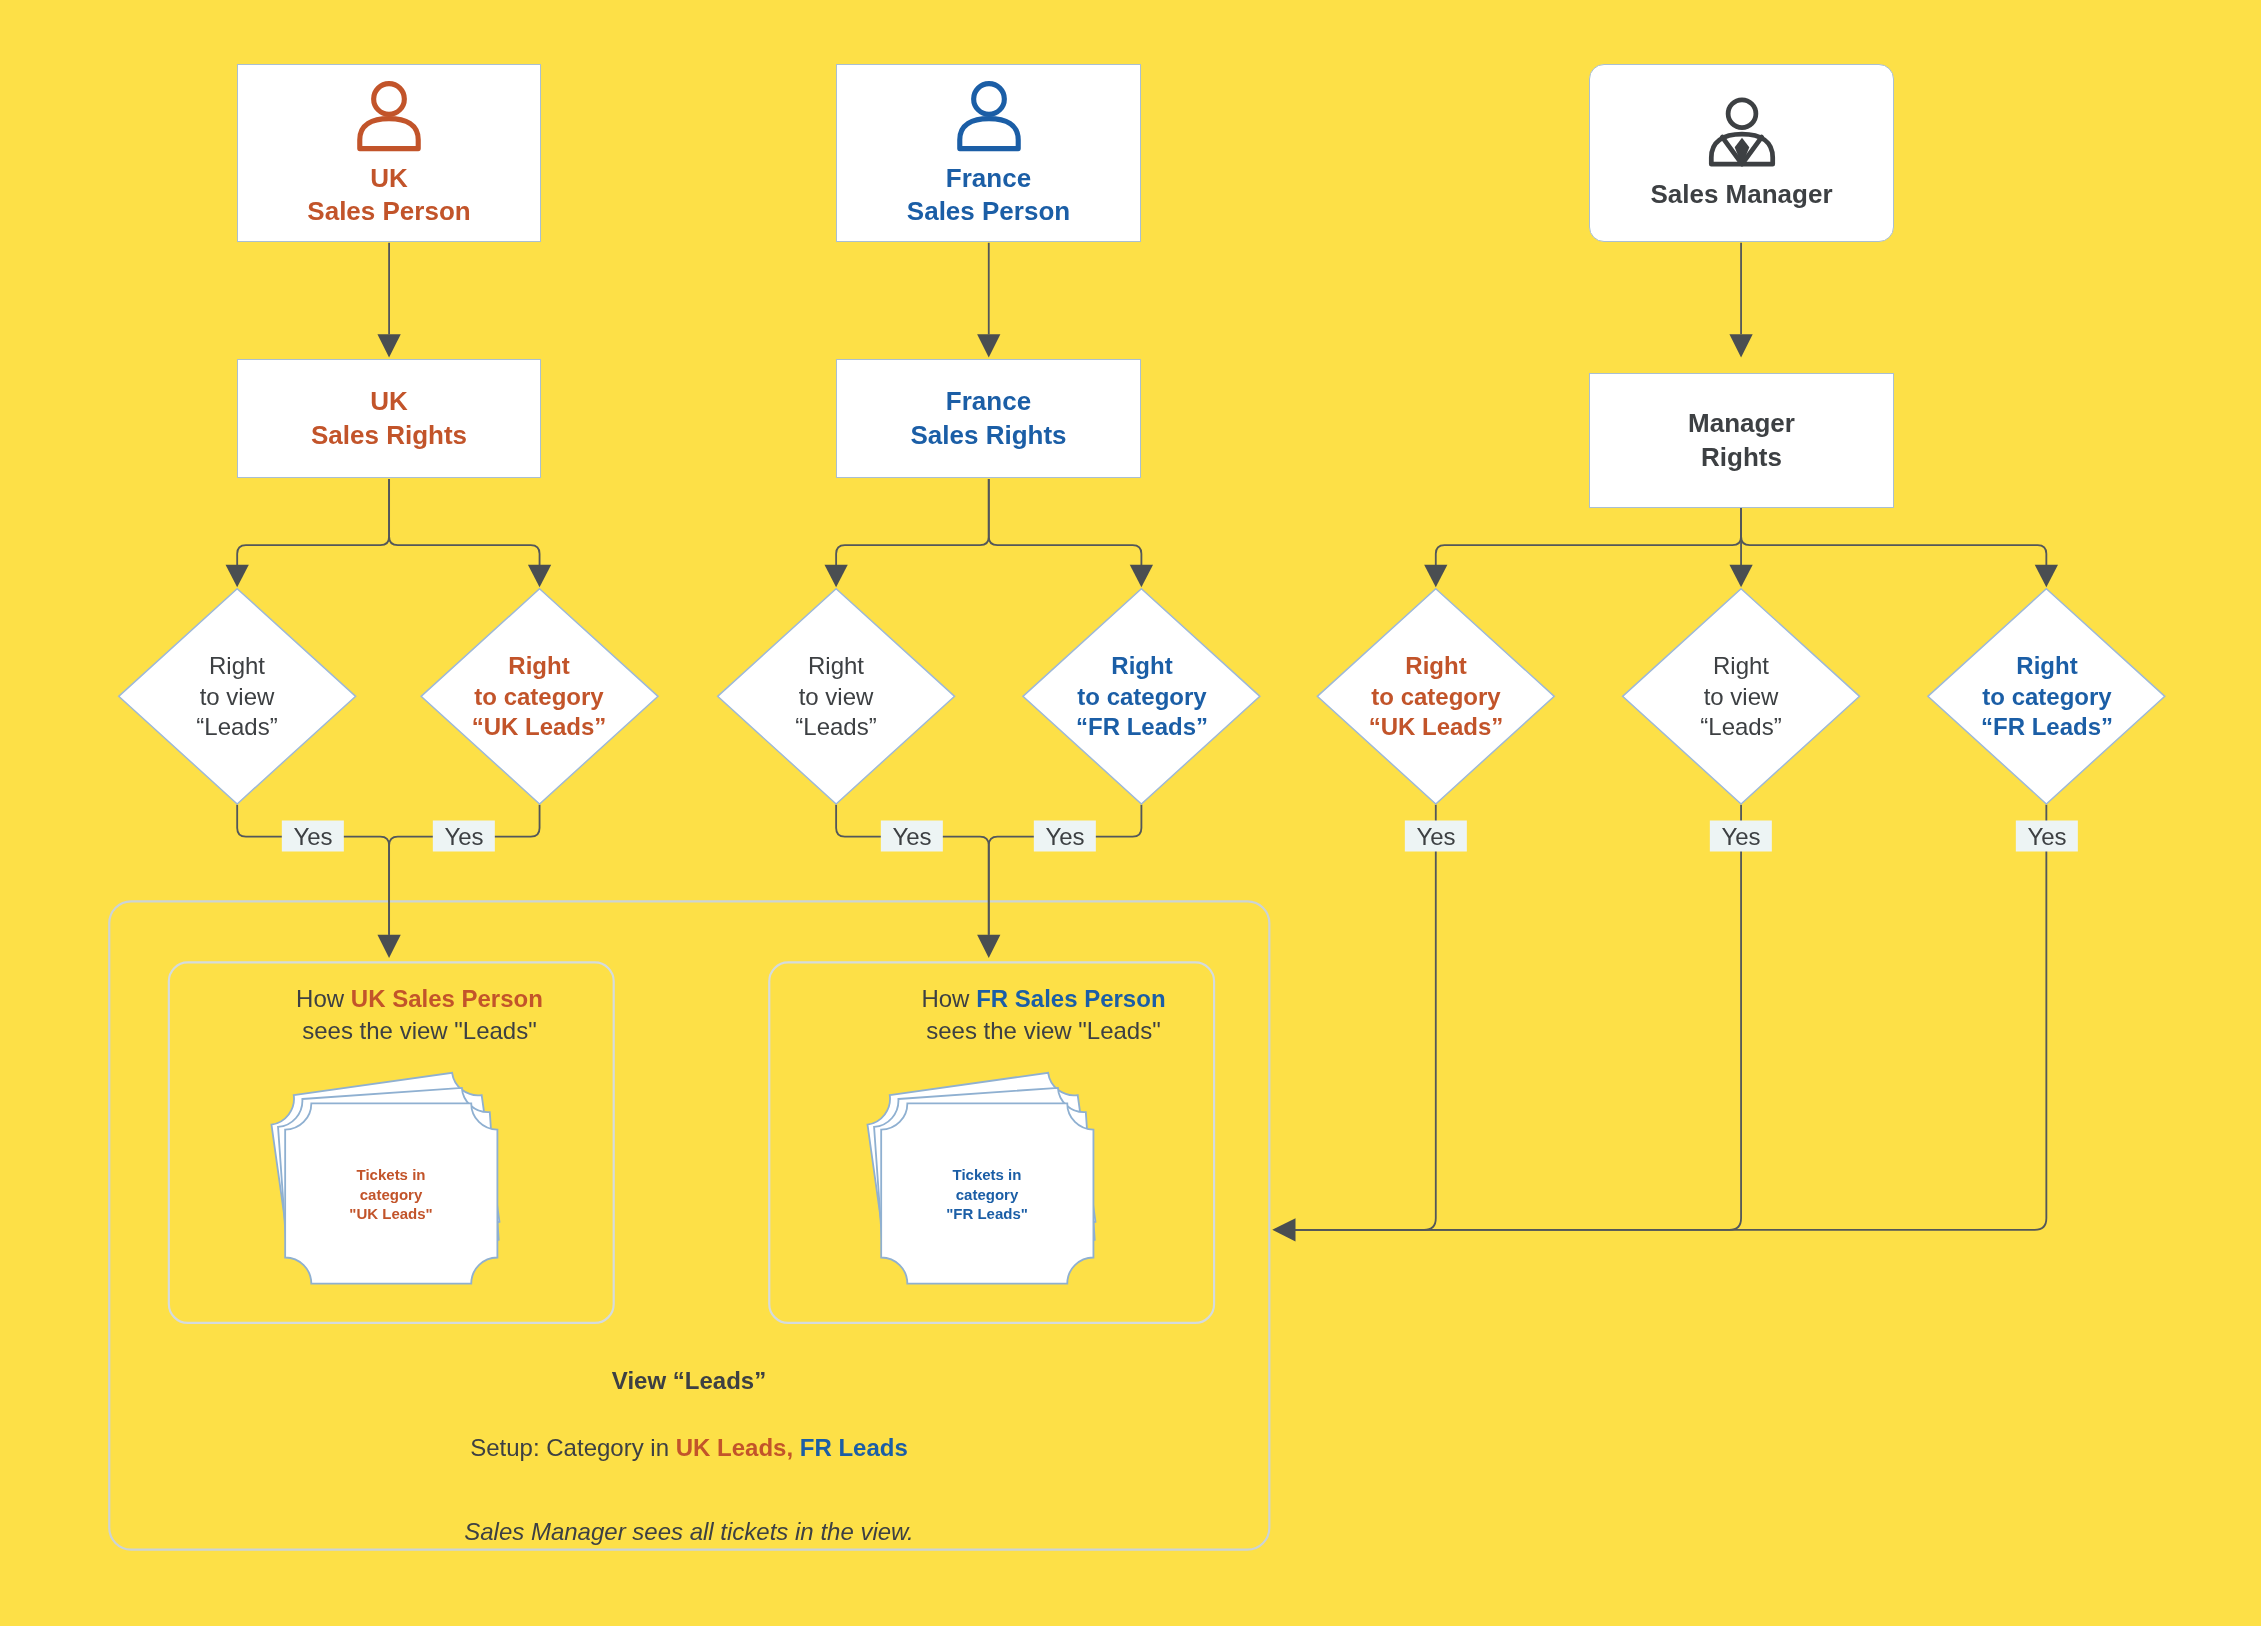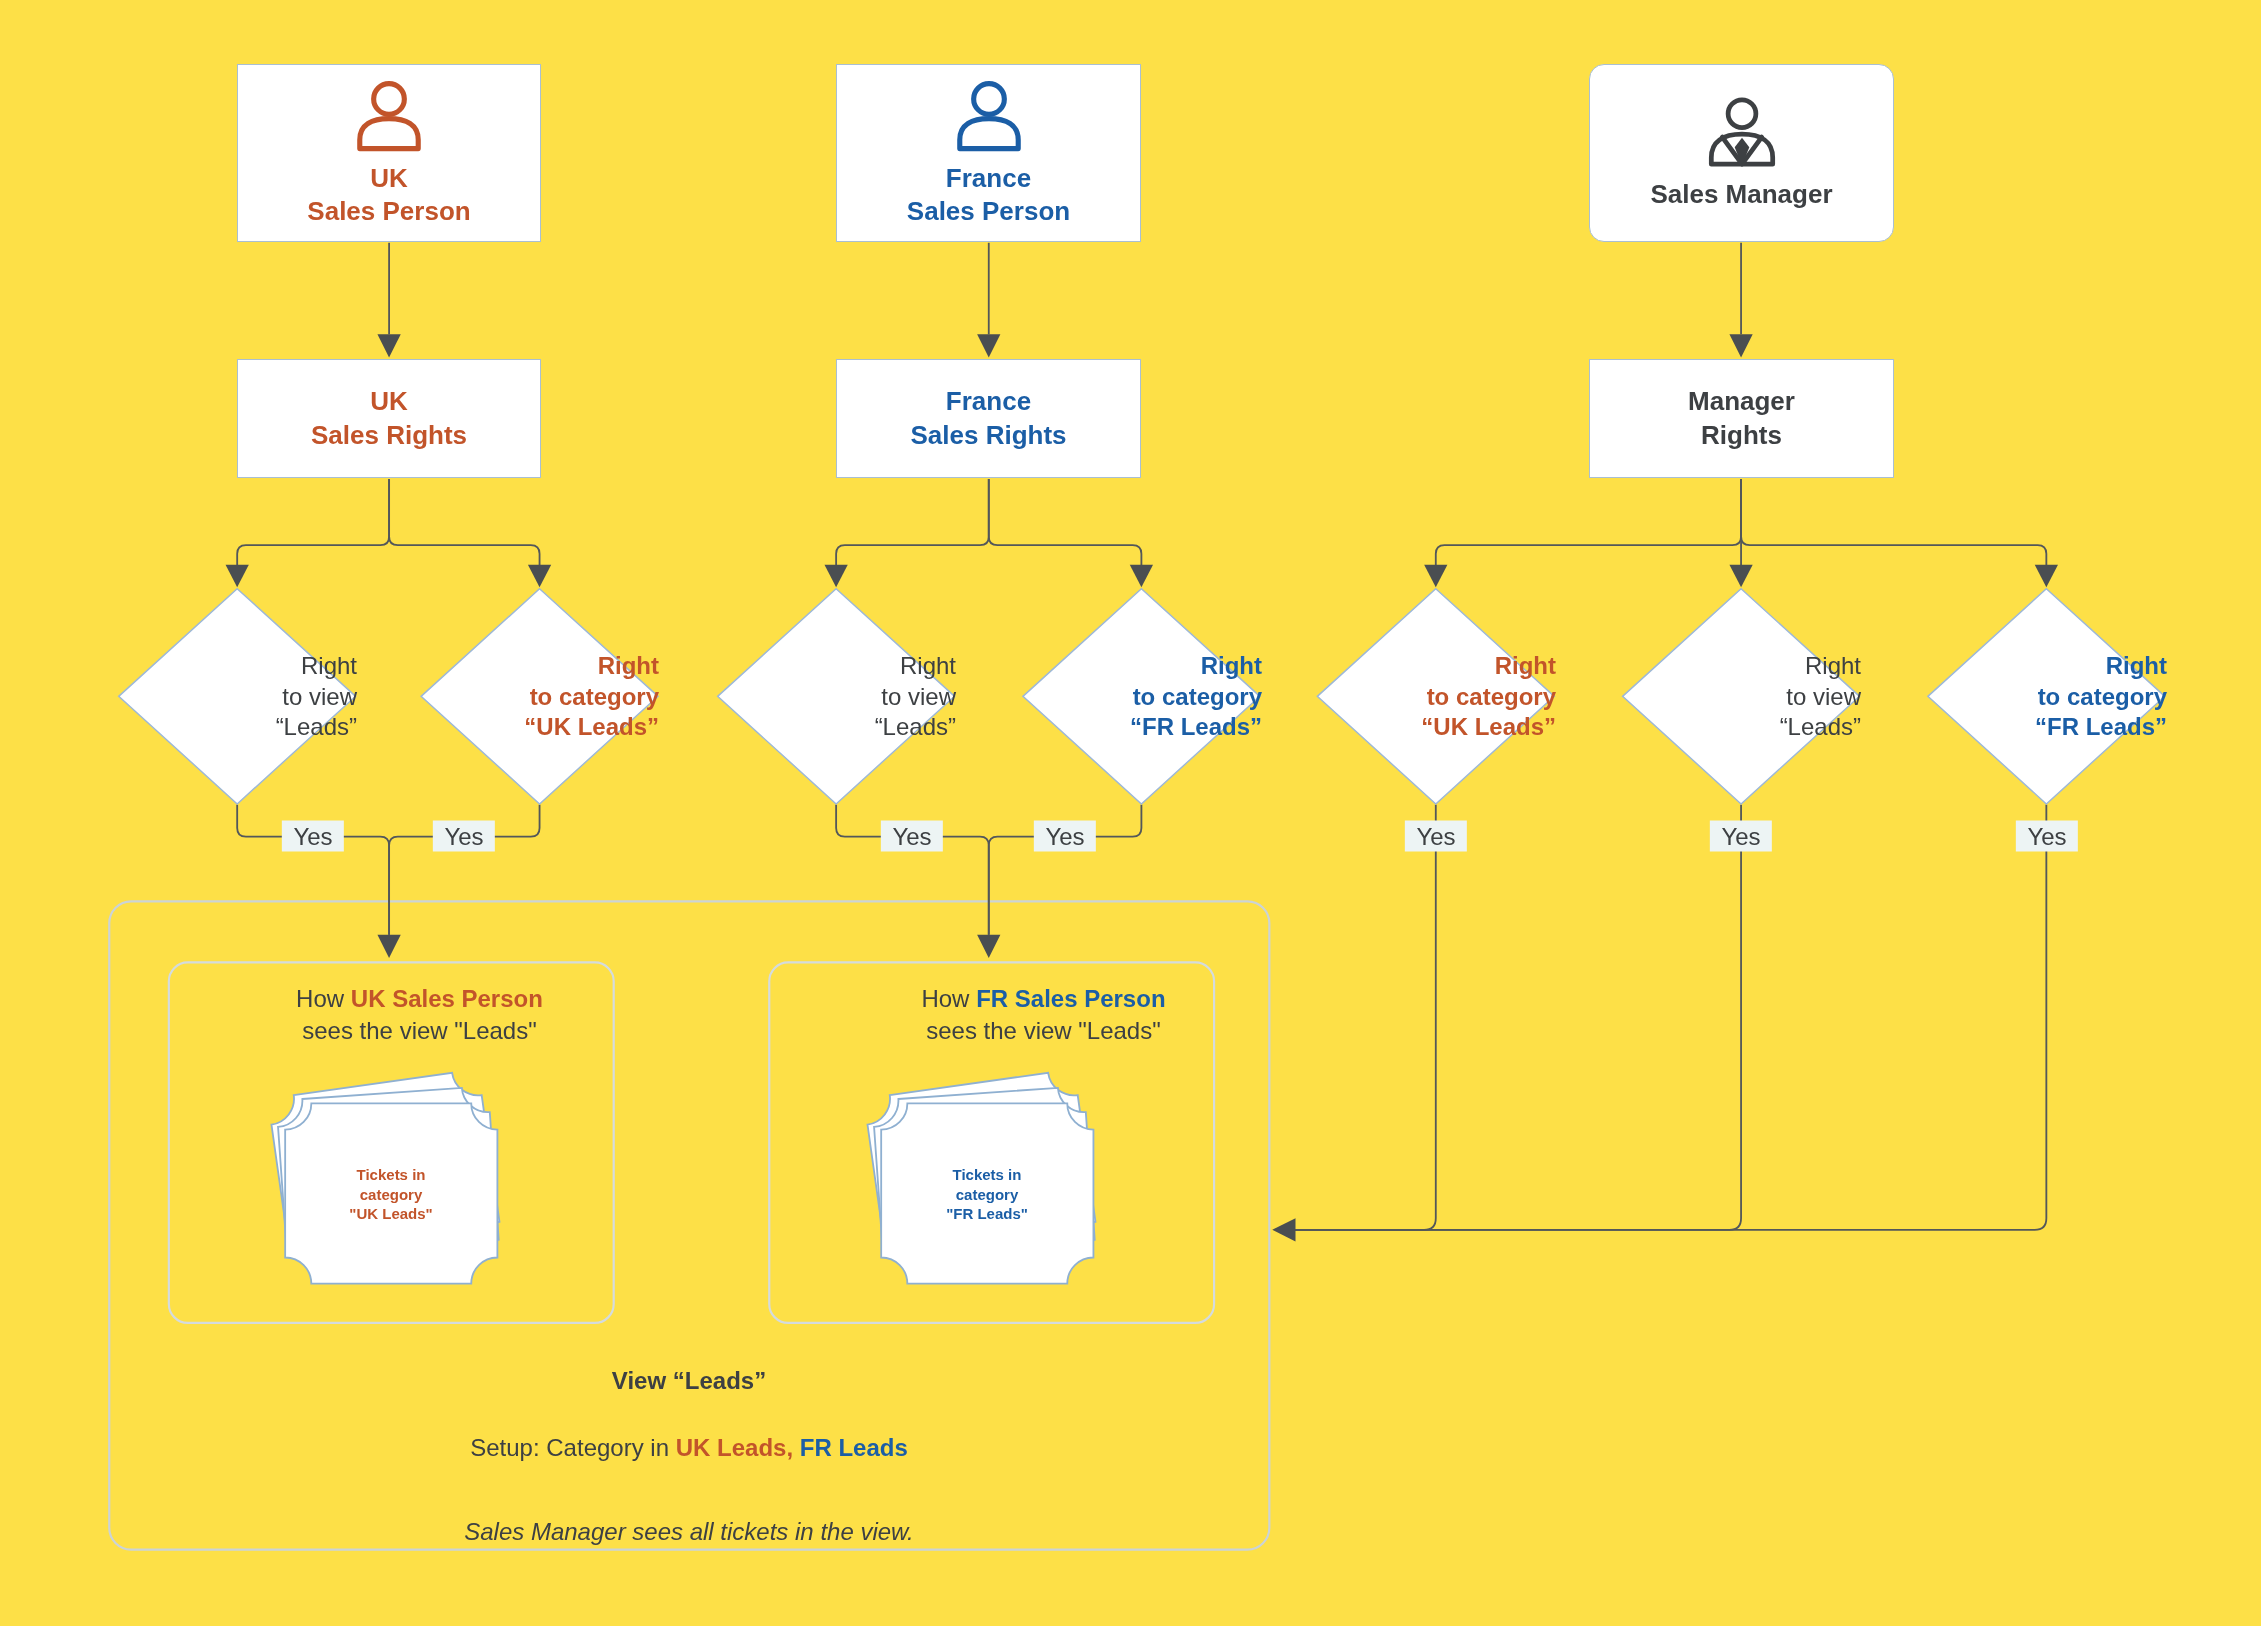--- a/index.html
+++ b/index.html
@@ -15,24 +15,24 @@
   .actor-label{margin-top:8.7px;}
   .c-orange{color:#c2542a;}
   .c-blue{color:#1b5ea6;}
   .c-dark{color:#3d4043;}
 
   #actor-uk{left:237px;top:64px;width:304px;height:178px;}
   #actor-fr{left:836px;top:64px;width:305px;height:178px;}
   #actor-mgr{left:1589px;top:64px;width:305px;height:178px;border-radius:15px;}
   #rights-uk{left:237px;top:359px;width:304px;height:119px;}
   #rights-fr{left:836px;top:359px;width:305px;height:119px;}
-  #rights-mgr{left:1589px;top:359px;width:305px;height:119px;}
+  #rights-mgr{left:1589px;top:373px;width:305px;height:135px;}
 
   .diamond-text{position:absolute;top:697px;width:240px;margin-left:-120px;
-                transform:translateY(-50%);text-align:right;font-size:24px;
+                transform:translateY(-50%);text-align:center;font-size:24px;
                 line-height:1.28;white-space:pre-line;}
   .diamond-text.bold{font-weight:bold;}
 
   .yes-label{position:absolute;transform:translate(-50%,-50%);background:#edf4f4;
              padding:1.5px 11.6px;font-size:24px;color:#3d4043;}
 
   .result-title{position:absolute;width:501px;text-align:center;font-size:24px;
                 line-height:1.34;color:#3d4043;}
   .result-title .strong{font-weight:bold;}
 

